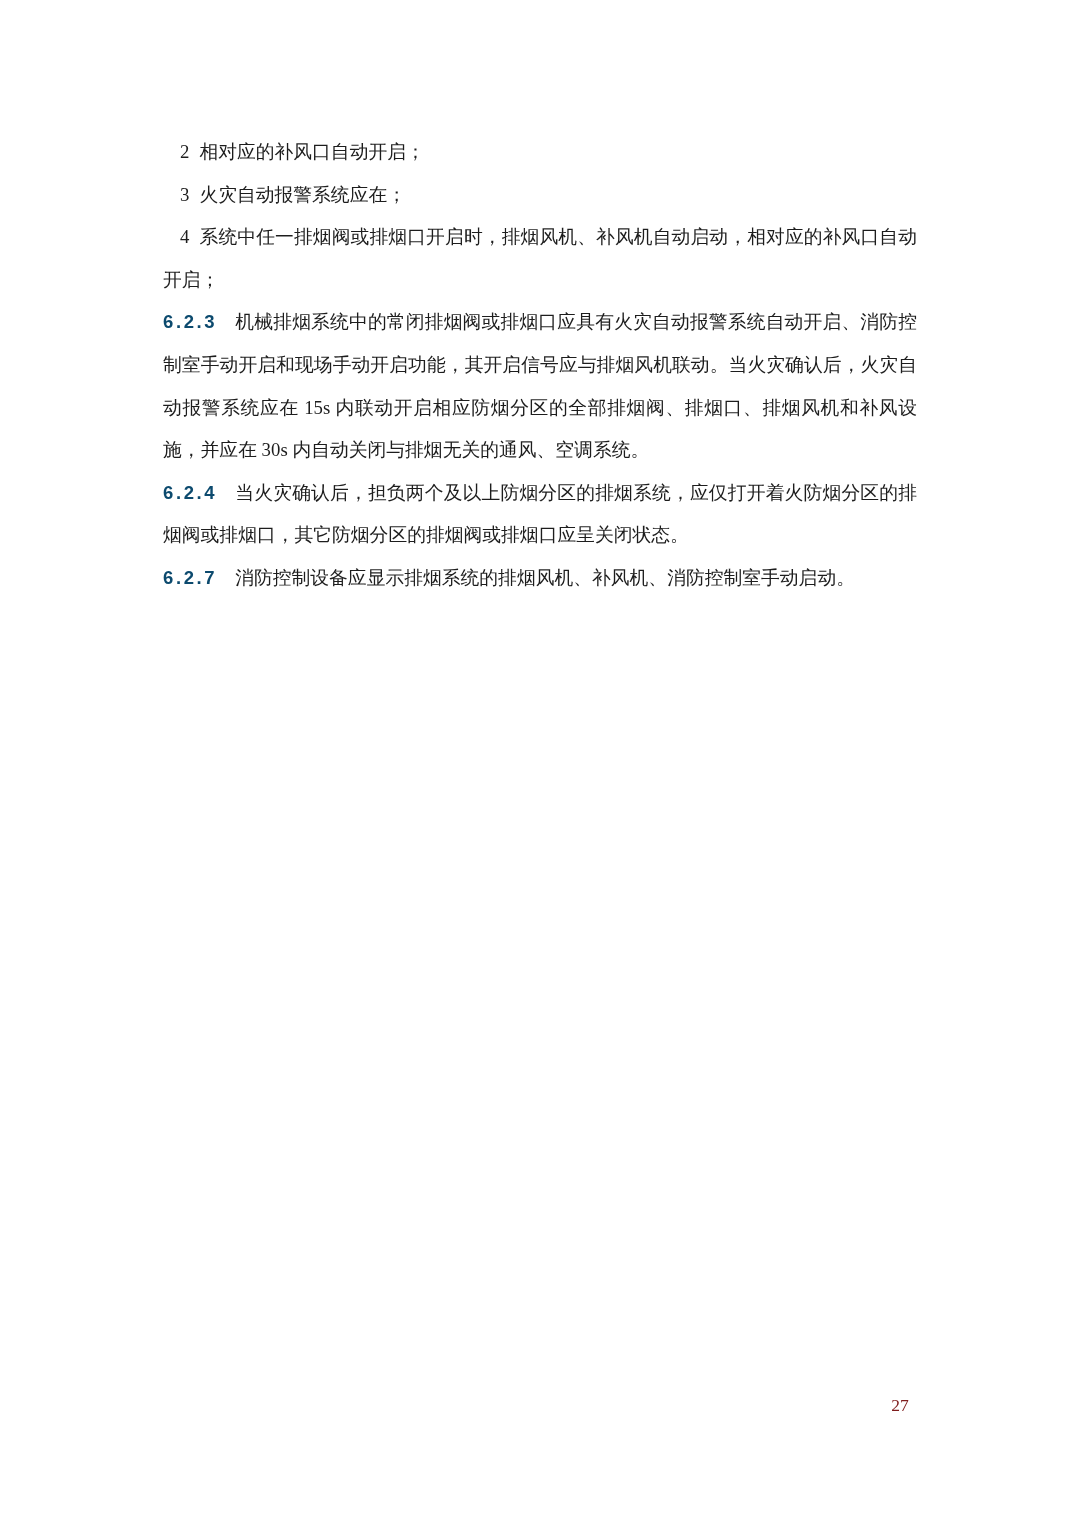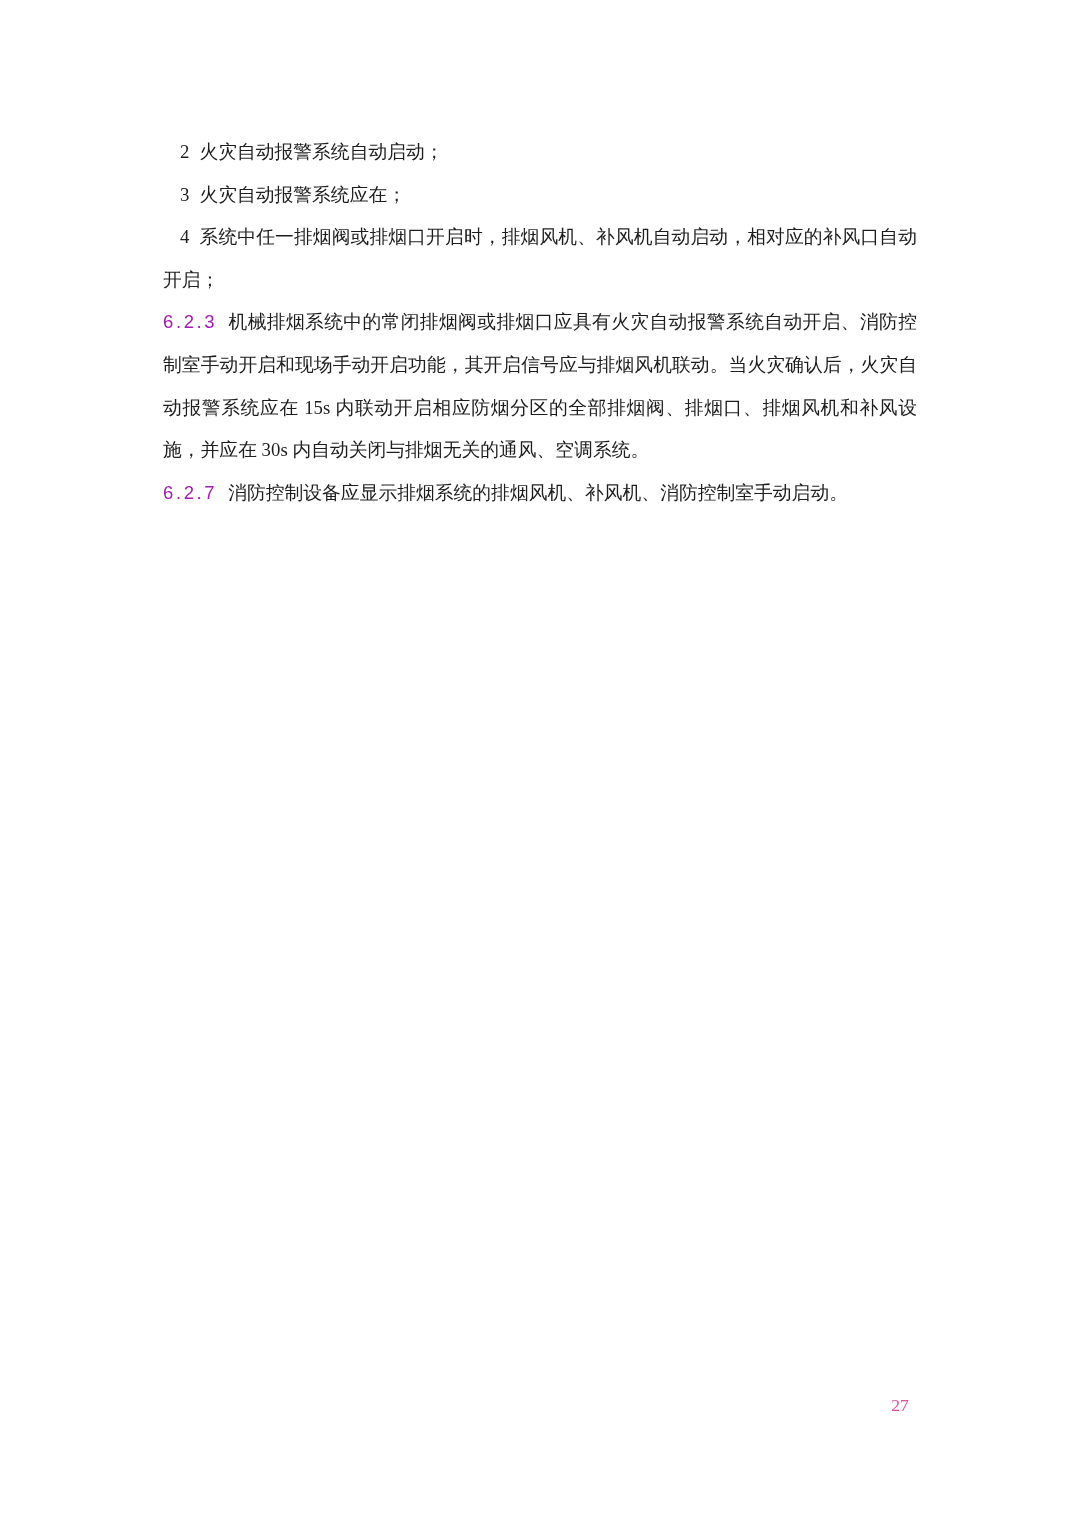--- a/index.html
+++ b/index.html
@@ -33,52 +33,53 @@
   
   p.list-item {
     text-indent: 17px;
   }
   .li-num {
     margin-right: 10px;
   }
   
   .sec-num {
     font-family: "Liberation Sans", "DejaVu Sans", sans-serif;
-    font-weight: 400;
+    font-weight: 700;
     font-size: 18.5px;
     letter-spacing: 2.6px;
-    margin-right: 11px;
-    color: #a21caf;
+    margin-right: 18px;
+    color: #0c4a6e;
   }
   .page-number {
     position: absolute;
     left: 880px;
     top: 1392px;
     width: 40px;
     text-align: center;
     font-size: 17.5px;
     line-height: 26px;
-    color: #ec4899;
+    color: #7f1d1d;
   }
 </style>
 </head>
 <body>
 
 <div class="page">
   <div class="content">
 
-    <p class="list-item"><span class="li-num">2</span><span>火灾自动报警系统自动启动；</span></p>
+    <p class="list-item"><span class="li-num">2</span><span>相对应的补风口自动开启；</span></p>
 
     <p class="list-item"><span class="li-num">3</span><span>火灾自动报警系统应在；</span></p>
 
     <p class="list-item"><span class="li-num">4</span><span>系统中任一排烟阀或排烟口开启时，排烟风机、补风机自动启动，相对应的补风口自动开启；</span></p>
 
 
     <p class="clause"><span class="sec-num">6.2.3</span><span>机械排烟系统中的常闭排烟阀或排烟口应具有火灾自动报警系统自动开启、消防控制室手动开启和现场手动开启功能，其开启信号应与排烟风机联动。当火灾确认后，火灾自动报警系统应在 15s 内联动开启相应防烟分区的全部排烟阀、排烟口、排烟风机和补风设施，并应在 30s 内自动关闭与排烟无关的通风、空调系统。</span></p>
 
+    <p class="clause"><span class="sec-num">6.2.4</span><span>当火灾确认后，担负两个及以上防烟分区的排烟系统，应仅打开着火防烟分区的排烟阀或排烟口，其它防烟分区的排烟阀或排烟口应呈关闭状态。</span></p>
 
 
 
     <p class="clause"><span class="sec-num">6.2.7</span><span>消防控制设备应显示排烟系统的排烟风机、补风机、消防控制室手动启动。</span></p>
 
   </div>
 
   <div class="page-number">27</div>
 </div>
 

